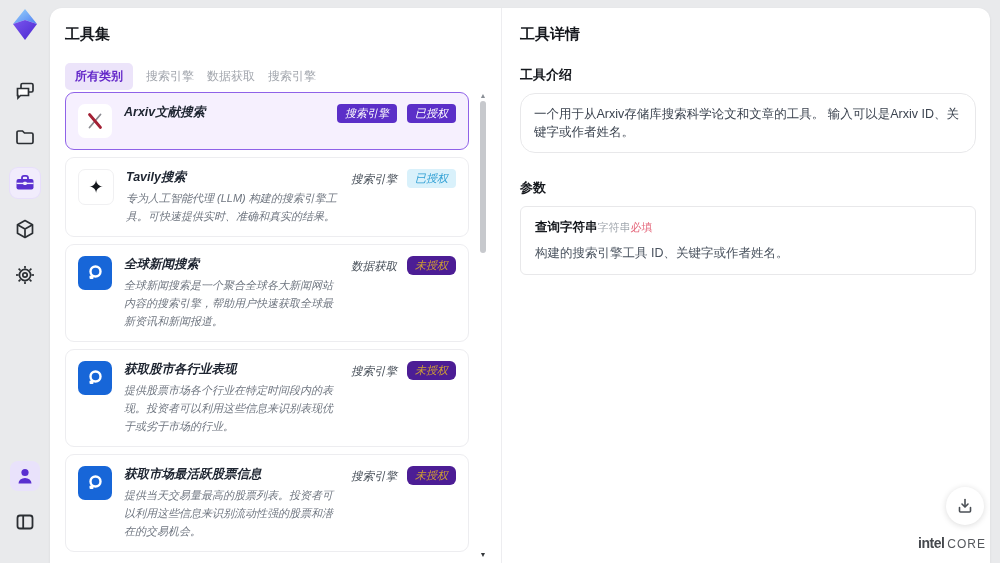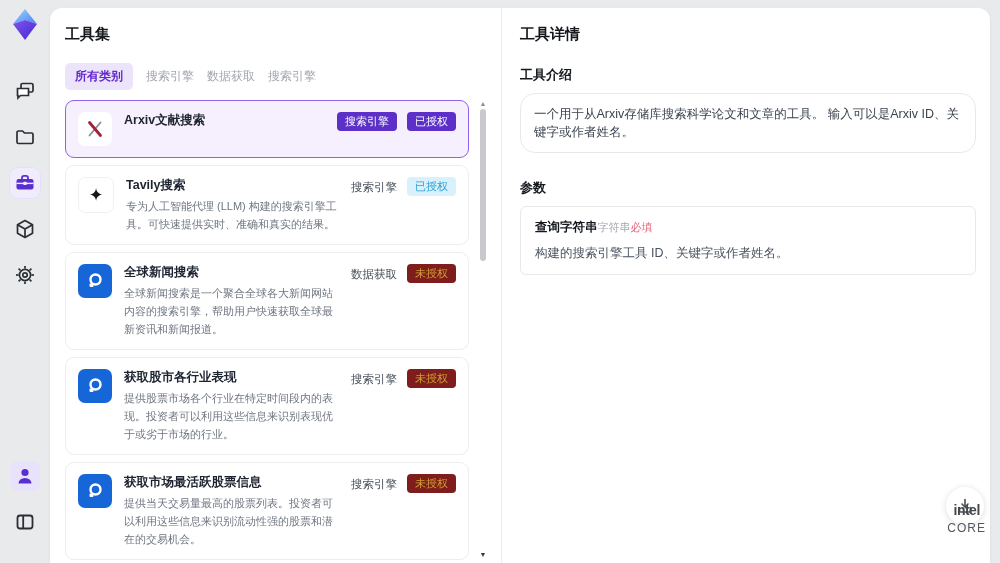--- a/index.html
+++ b/index.html
@@ -18,37 +18,37 @@
   
   .card{position:absolute;left:50px;top:8px;right:10px;bottom:0;background:#fff;border-radius:12px 12px 0 0;box-shadow:0 1px 3px rgba(0,0,0,.07);display:flex;overflow:hidden;}
 
   
   .left-panel{width:452px;flex:none;border-right:1px solid #ededf0;padding:17px 10px 0 15px;box-sizing:border-box;display:flex;flex-direction:column;}
   .panel-title{font-size:15px;font-weight:bold;color:#15181d;margin:0;}
   .tabs{display:flex;align-items:center;gap:13px;margin-top:19px;}
   .tab{font-size:12px;color:#a3a7ae;cursor:pointer;white-space:nowrap;}
   .tab.active{background:#ece4fa;color:#6428c9;font-weight:bold;padding:5px 10px;border-radius:5px;}
 
-  .tool-list{position:relative;margin-top:10px;padding-right:22px;flex:1;overflow:hidden;}
+  .tool-list{position:relative;margin-top:2px;padding-right:22px;flex:1;overflow:hidden;font-style:italic;}
   .tool-item{display:flex;gap:12px;padding:11px 12px;border:1px solid #ededf0;border-radius:9px;background:#fff;margin-bottom:7px;cursor:pointer;box-sizing:border-box;}
   .tool-item.selected{background:#f6f0fe;border:1.5px solid #8f62e8;}
   .tile{width:34px;height:34px;border-radius:7px;flex:none;display:flex;align-items:center;justify-content:center;}
   .tile-white{background:#ffffff;border:1px solid #f0f0f2;}
   .tool-item.selected .tile-white{border:none;}
   .tile-blue{background:#1766d8;}
   .tavily-star{font-size:18px;color:#15181d;line-height:1;}
   .tool-body{flex:1;min-width:0;}
   .tool-name{font-size:12.5px;font-weight:bold;color:#1d2430;line-height:17px;}
   .tool-desc{font-size:11px;color:#6f7680;line-height:18px;margin-top:3px;}
   .tool-badges{display:flex;gap:10px;align-items:flex-start;flex:none;}
   .cat-plain{font-size:11.5px;color:#474f59;padding-top:3px;white-space:nowrap;}
   .badge{font-size:11px;padding:3px 8px;border-radius:4px;white-space:nowrap;line-height:13px;}
   .badge-purple{background:#5b2fc8;color:#ffffff;}
   .badge-auth{background:#d9f1fb;color:#2f9fd4;}
-  .badge-unauth{background:#7f1d1d;color:#cf9f33;}
+  .badge-unauth{background:#4c1d95;color:#cf9f33;border-radius:6px;}
 
   
   .list-scroll{position:absolute;right:4px;top:0;width:8px;height:100%;}
   .scroll-up{position:absolute;top:0;left:0;width:8px;text-align:center;font-size:7px;color:#8a8f96;line-height:8px;}
   .scroll-thumb{position:absolute;top:9px;left:1px;width:6px;height:152px;background:#c7c9cd;border-radius:3px;}
   .scroll-down{position:absolute;bottom:4px;left:0;width:8px;text-align:center;font-size:7px;color:#35383c;line-height:8px;}
 
   
   .right-panel{flex:1;padding:17px 14px 12px 18px;box-sizing:border-box;}
   .section-h{font-size:13px;font-weight:bold;color:#15181d;margin:0;}
@@ -56,21 +56,21 @@
   .params-h{margin-top:26px;}
   .param-box{margin-top:9px;border:1px solid #e8e8ea;border-radius:6px;background:#fff;padding:12px 14px;}
   .param-line{display:flex;align-items:baseline;}
   .param-name{font-size:12.5px;font-weight:bold;color:#15181d;}
   .param-type{font-size:11px;color:#a0a6ad;}
   .param-required{font-size:11px;color:#e5697d;}
   .param-desc{margin-top:9px;font-size:12.5px;color:#49525e;}
 
   
   .fab{position:absolute;right:16px;bottom:38px;width:38px;height:38px;border-radius:50%;background:#fff;box-shadow:0 1px 6px rgba(0,0,0,.14);display:flex;align-items:center;justify-content:center;cursor:pointer;}
-  .intel{position:absolute;right:14px;bottom:28px;display:flex;align-items:center;gap:3px;color:#45484d;flex-direction:column;}
+  .intel{position:absolute;right:14px;bottom:12px;display:flex;align-items:flex-end;gap:3px;color:#45484d;}
   .intel .i-word{font-size:14px;font-weight:bold;letter-spacing:-0.5px;}
   .intel .c-word{font-size:12px;letter-spacing:1px;color:#55585d;}
 </style>
 </head>
 <body>
 
 <div class="app">
 
   <aside class="rail">
     <div class="logo">

